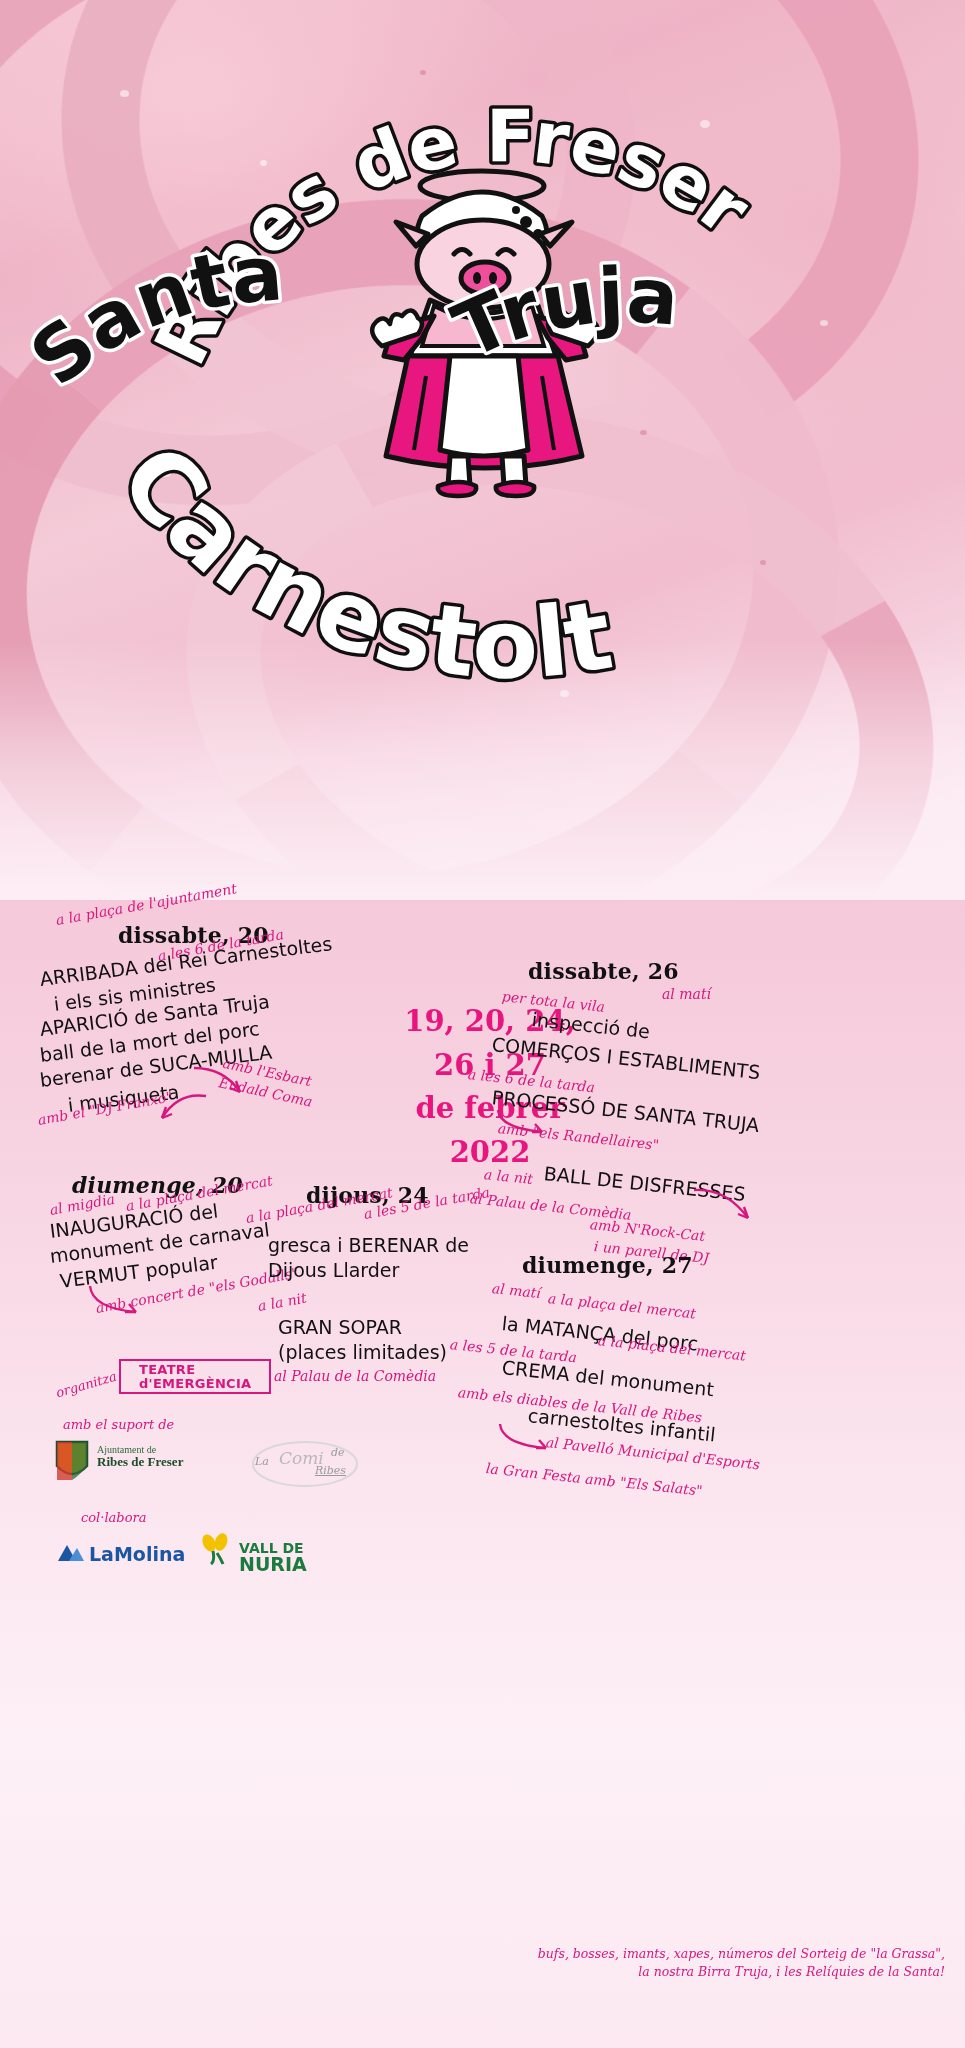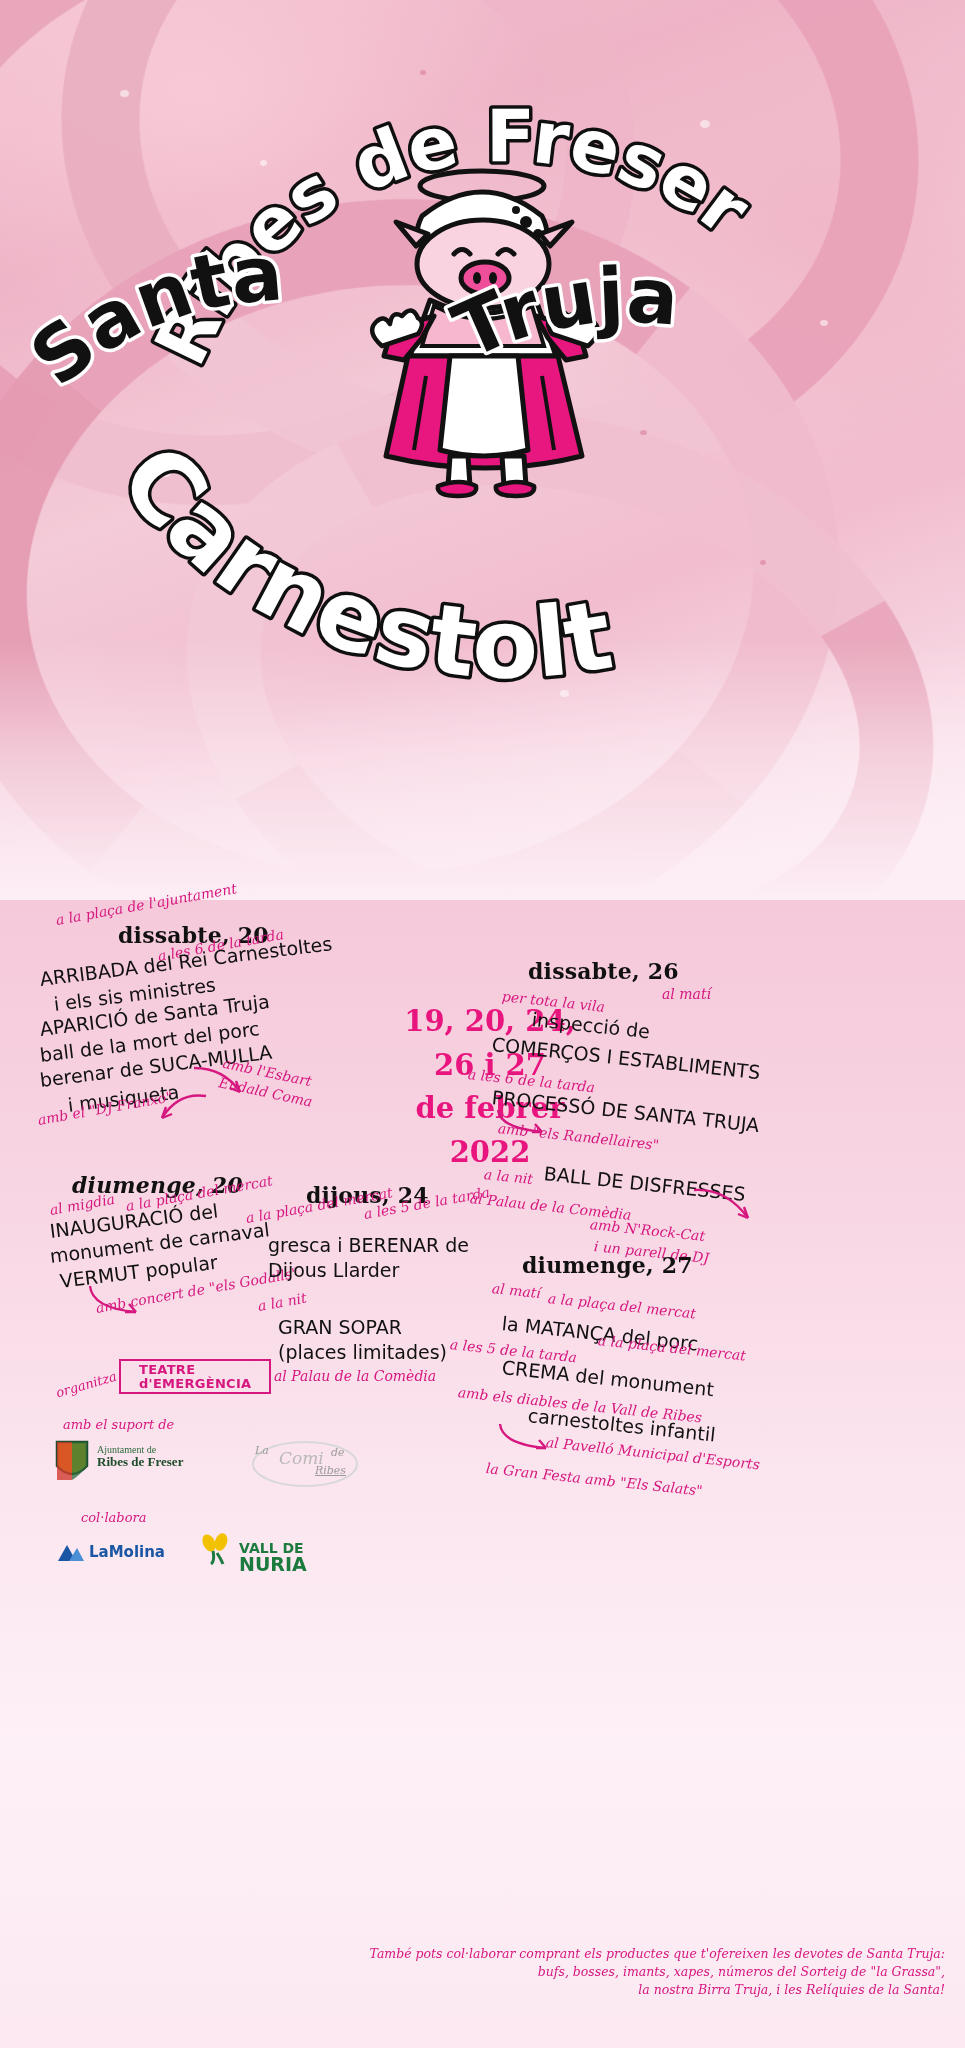--- a/index.html
+++ b/index.html
@@ -128,21 +128,21 @@
     color:#d6177f; font-weight:bold; font-size:13px; line-height:1.05;
     font-family:"DejaVu Sans", sans-serif;
     letter-spacing:.3px;
   }
   .ajunt {
     color:#1d4d2b; font-weight:bold; font-size:13px; line-height:1.1;
     font-family:Liberation Serif, serif;
   }
   .ajunt .small { font-weight:normal; font-size:10px; color:#2b6b3c; }
   .lacomi { color:#9a9a9a; font-size:11px; font-family:"DejaVu Serif", serif; font-style:italic; }
-  .lamolina { color:#1b56a4; font-weight:bold; font-size:15px; font-family:"DejaVu Sans", sans-serif; }
+  .lamolina { color:#1b56a4; font-weight:bold; font-size:19px; font-family:"DejaVu Sans", sans-serif; }
   .vallnuria { color:#1b7a3e; font-weight:bold; font-size:14px; line-height:1; font-family:"DejaVu Sans", sans-serif; }
 
   
   #footnote {
     position:absolute; right:20px; top:1045px; width:620px;
     text-align:right;
     font-family:"DejaVu Serif", serif; font-style:italic;
     color:#d6177f; font-size:12.5px; line-height:1.45;
   }
   #footnote .row1 { letter-spacing:.2px; }
@@ -370,21 +370,21 @@
         </svg>
         <div class="ajunt" style="position:absolute; left:42px; top:8px;">
           <div class="small">Ajuntament de</div>
           <div>Ribes de Freser</div>
         </div>
 
         <div style="position:absolute; left:190px; top:2px; width:120px; height:52px;">
           <svg width="120" height="52" viewBox="0 0 120 52" style="position:absolute;left:0;top:0;">
             <ellipse cx="60" cy="26" rx="52" ry="22" fill="none" stroke="#d8d8d8" stroke-width="2"></ellipse>
           </svg>
-          <span class="lacomi" style="position:absolute; left:10px; top:6px;">La</span>
+          <span class="lacomi" style="position:absolute; left:10px; top:17px;">La</span>
           <span class="lacomi" style="position:absolute; left:34px; top:10px; font-size:17px; color:#b9b9b9;">Comi</span>
           <span class="lacomi" style="position:absolute; left:86px; top:8px;">de</span>
           <span class="lacomi" style="position:absolute; left:70px; top:26px;text-decoration:underline;">Ribes</span>
         </div>
       </div>
 
       <div class="sp-label" style="margin-top:10px; margin-left:26px;">col·labora</div>
 
       <div style="position:relative; height:58px; margin-top:6px;">
         <svg style="position:absolute; left:0px; top:6px;" width="30" height="30" viewBox="0 0 30 30">
@@ -400,19 +400,18 @@
           <path d="M20 22 Q24 28 26 33" stroke="#1b7a3e" stroke-width="3" fill="none"></path>
         </svg>
         <div class="vallnuria" style="position:absolute; left:184px; top:10px;">
           <div>VALL DE</div>
           <div style="font-size:19px;">NURIA</div>
         </div>
       </div>
     </div>
 
     <div id="footnote">
-      <div>També pots col·laborar comprant els productes que t'ofereixen les devotes de Santa Truja:</div>
       <div>bufs, bosses, imants, xapes, números del Sorteig de "la Grassa",</div>
       <div>la nostra Birra Truja, i les Relíquies de la Santa!</div>
     </div>
 
   </div>
 </div>
 
 </body></html>

